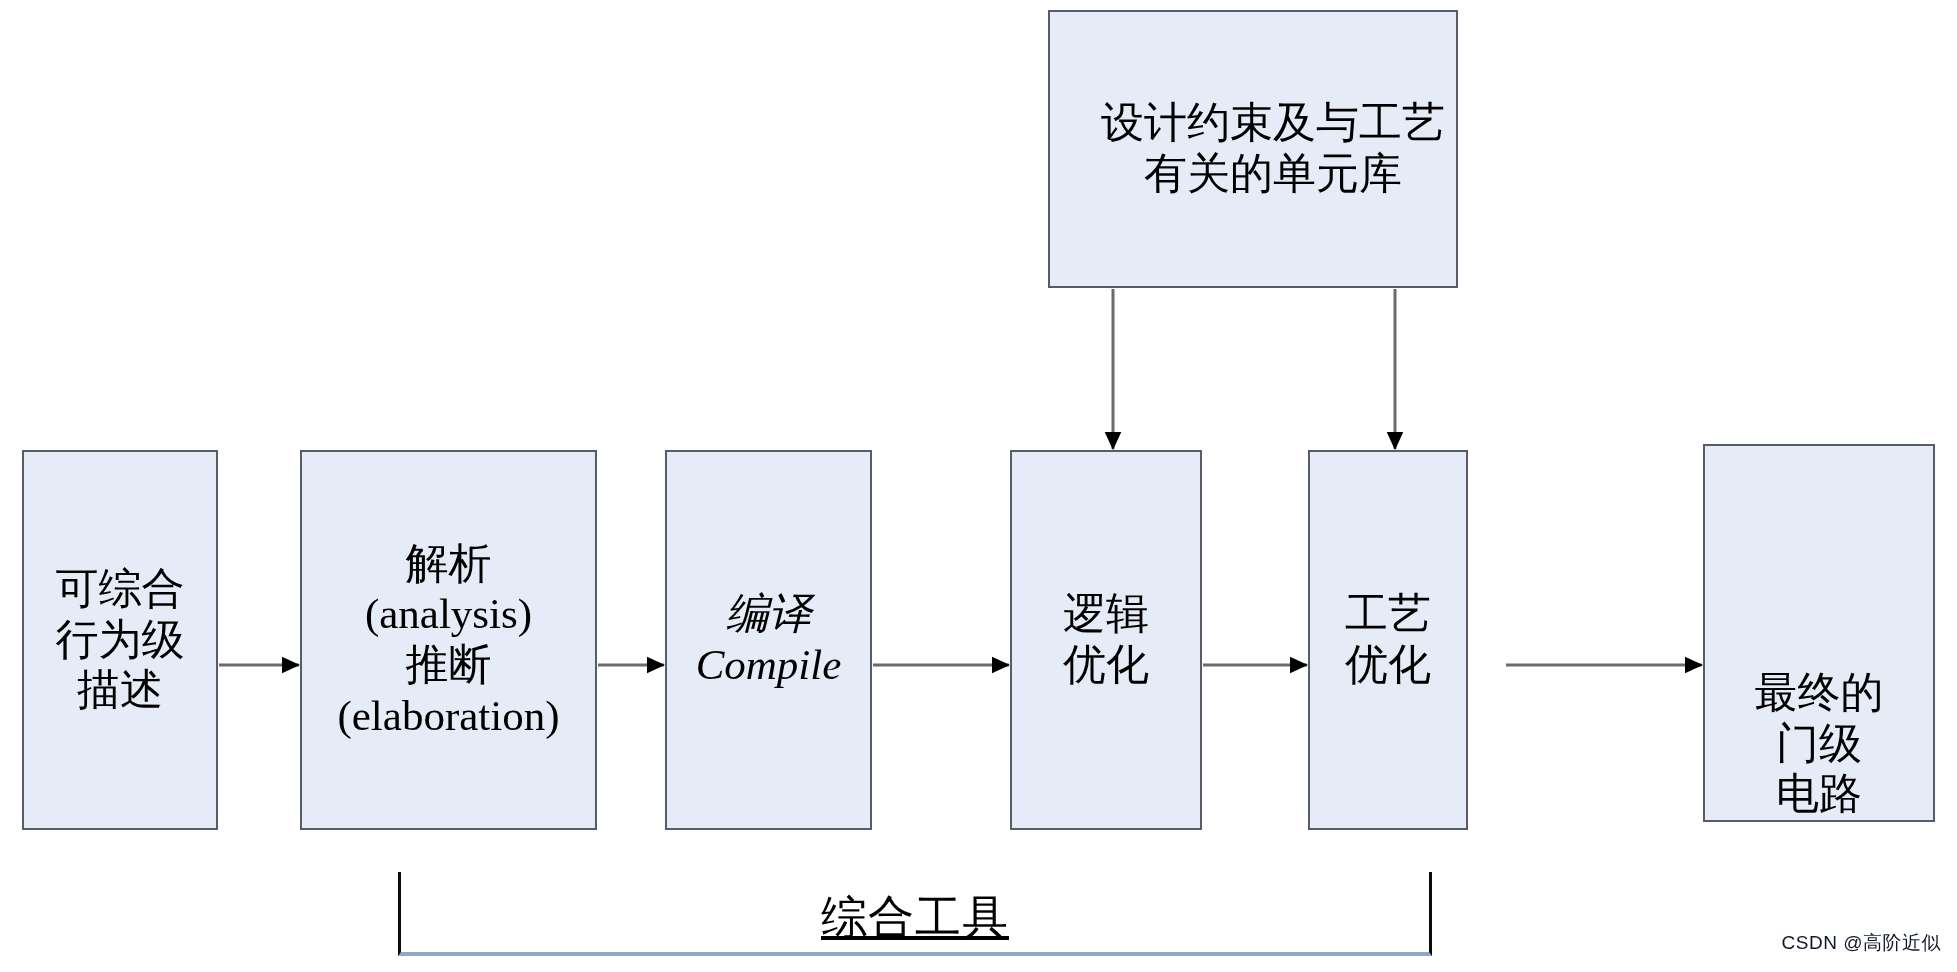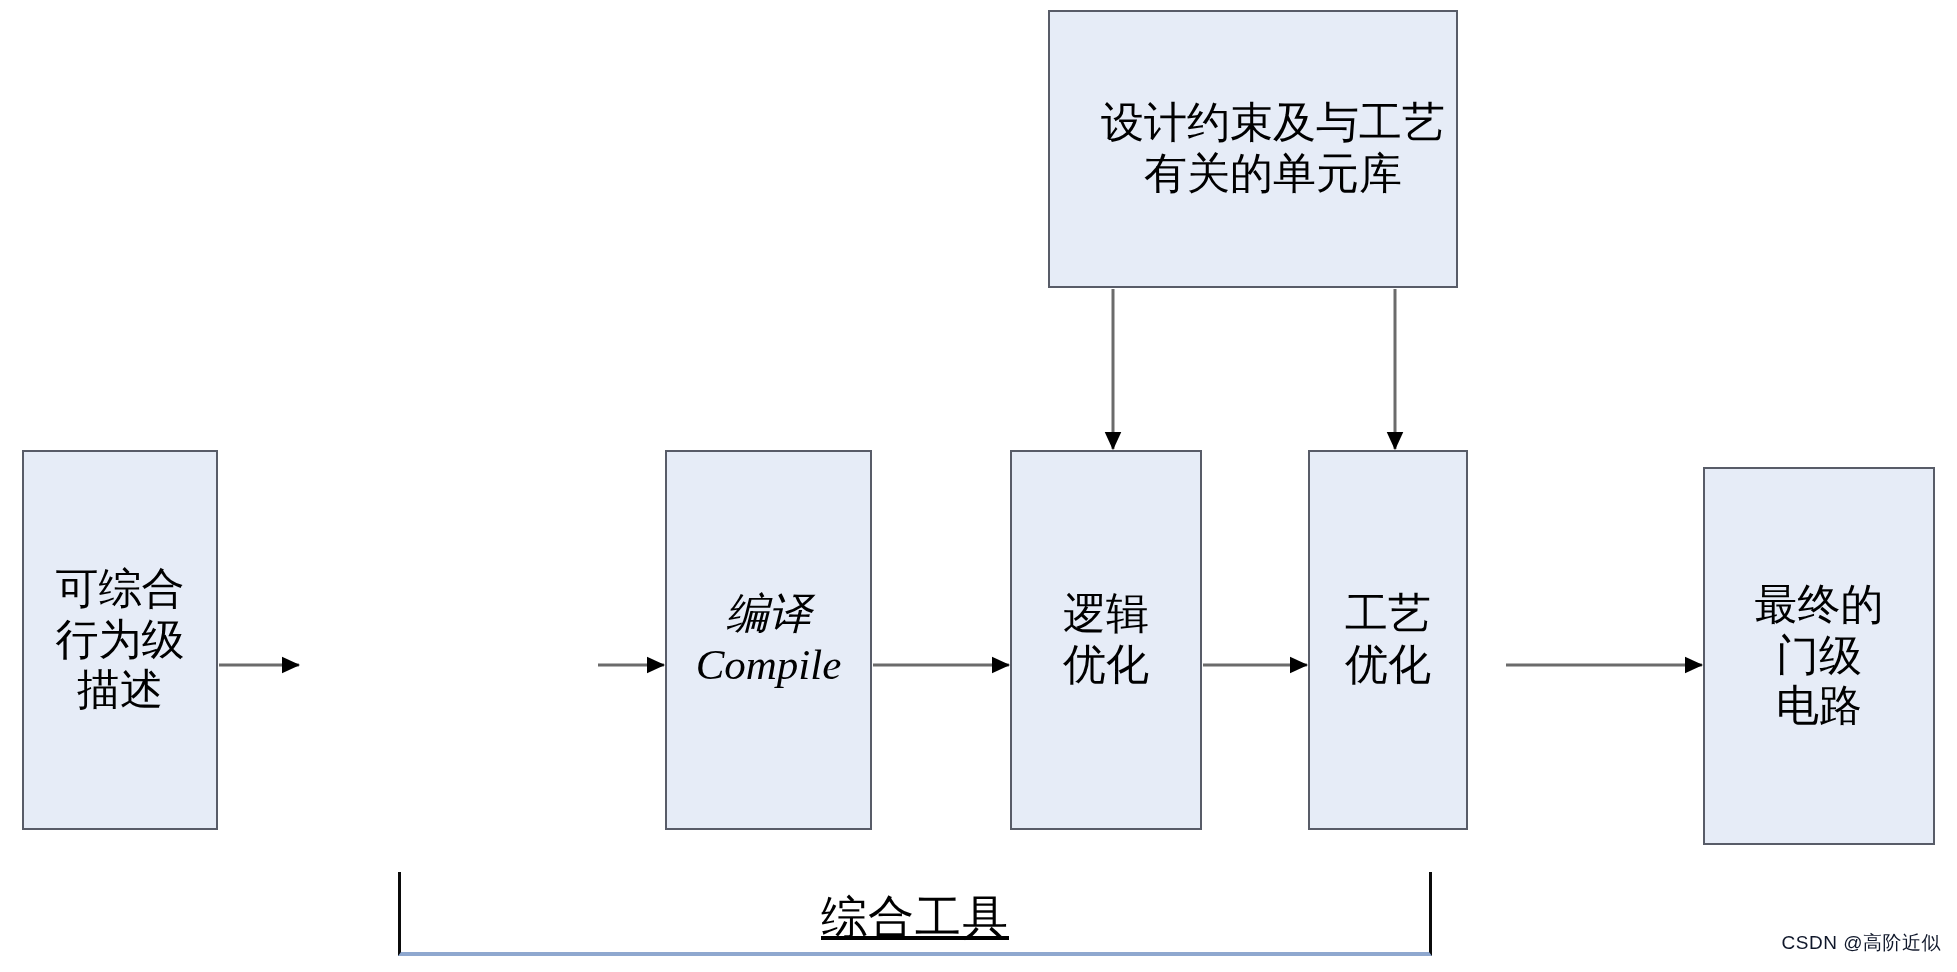--- a/index.html
+++ b/index.html
@@ -38,21 +38,21 @@
     white-space: pre-line;
     width: 100%;
   }
   
   #node-top      { left: 1048px; top: 10px;  width: 410px; height: 278px; font-size: 43px; padding-left: 40px; }
   #node-rtl      { left: 22px;   top: 450px; width: 196px; height: 380px; font-size: 43px; }
   #node-parse    { left: 300px;  top: 450px; width: 297px; height: 380px; font-size: 43px; }
   #node-compile  { left: 665px;  top: 450px; width: 207px; height: 380px; font-size: 43px; font-style: italic; }
   #node-logicopt { left: 1010px; top: 450px; width: 192px; height: 380px; font-size: 43px; }
   #node-techopt  { left: 1308px; top: 450px; width: 160px; height: 380px; font-size: 43px; }
-  #node-gate     { left: 1703px; top: 467px; width: 232px; height: 378px; font-size: 43px; }
+  #node-gate     { left: 1703px; top: 444px; width: 232px; height: 378px; font-size: 43px; justify-content: flex-end; }
 
   
   #wires {
     position: absolute;
     left: 0;
     top: 0;
     width: 1957px;
     height: 972px;
     pointer-events: none;
   }
@@ -129,20 +129,26 @@
     <span class="node-text">设计约束及与工艺
 有关的单元库</span>
   </div>
 
   <div class="node" id="node-rtl">
     <span class="node-text">可综合
 行为级
 描述</span>
   </div>
 
+  <div class="node" id="node-parse">
+    <span class="node-text">解析
+(analysis)
+推断
+(elaboration)</span>
+  </div>
 
   <div class="node" id="node-compile">
     <span class="node-text">编译
 Compile</span>
   </div>
 
   <div class="node" id="node-logicopt">
     <span class="node-text">逻辑
 优化</span>
   </div>

